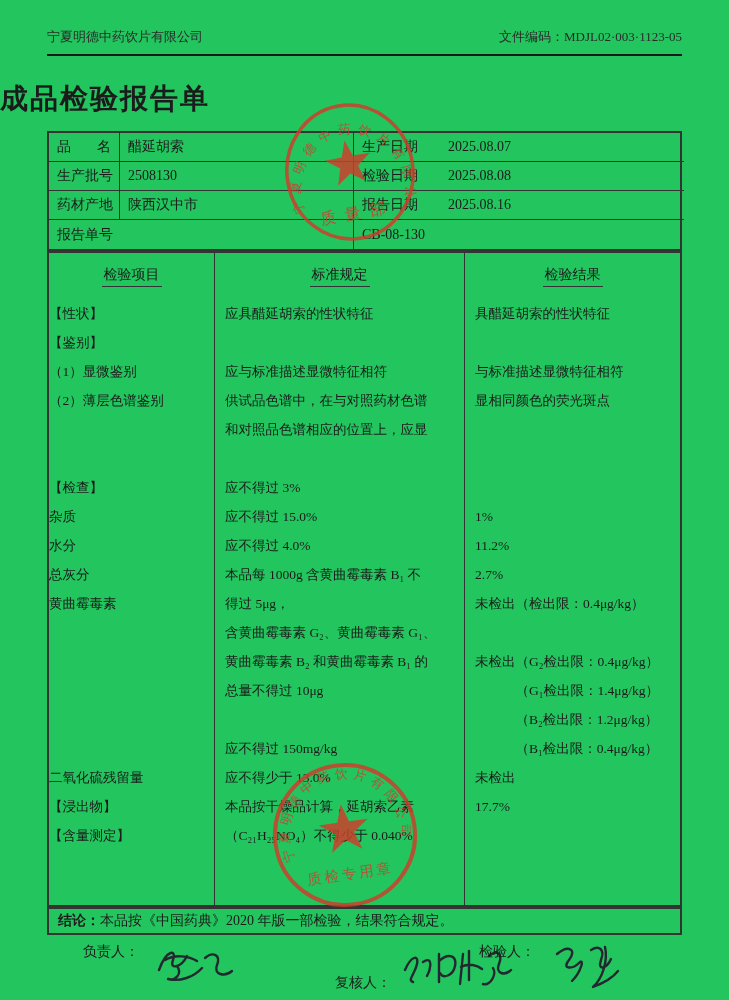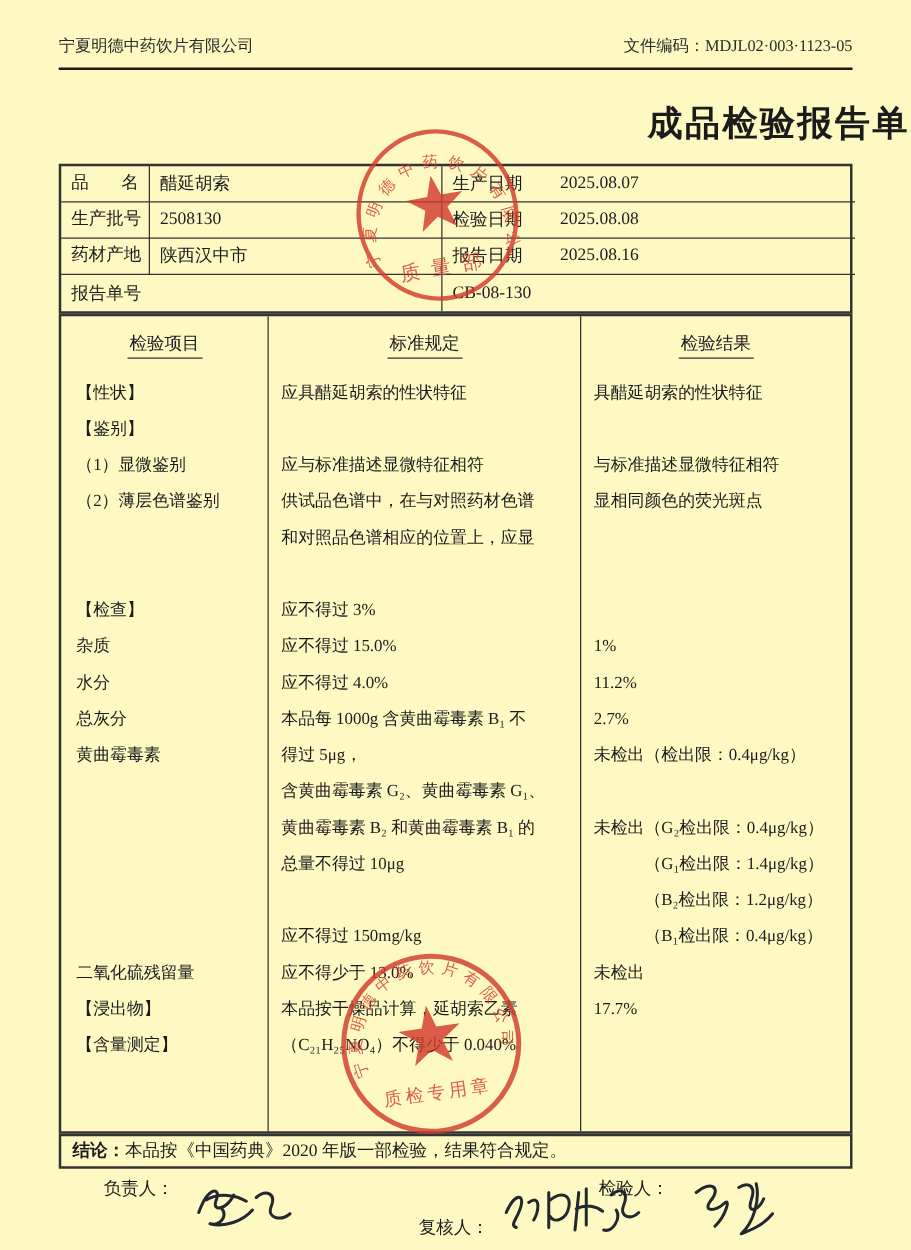--- a/index.html
+++ b/index.html
@@ -1,42 +1,42 @@
 <!DOCTYPE html>
 <html><head>
 <meta charset="utf-8">
 <style>
   html,body{margin:0;padding:0;background:#ffffff;}
   .page{
-    position:relative;width:729px;height:1000px;background:#fef9c3;overflow:hidden;
+    position:relative;width:729px;height:1000px;background:#22c55e;overflow:hidden;
     font-family:"Liberation Serif","DejaVu Serif",serif;color:#1b1b1b;
   }
   
   .hdr{position:absolute;left:47px;top:28px;width:635px;display:flex;justify-content:space-between;align-items:flex-end;font-size:13px;color:#2a2a2a;}
   .hdr-rule{position:absolute;left:47px;top:54px;width:635px;height:0;border-top:2.5px solid #1a1a1a;}
-  .title{position:absolute;left:0;top:80px;width:728px;text-align:right;font-size:28px;font-weight:bold;letter-spacing:2px;}
+  .title{position:absolute;left:0;top:80px;width:728px;text-align:left;font-size:28px;font-weight:bold;letter-spacing:2px;}
   
   .info{position:absolute;left:47px;top:131px;width:635px;height:120px;border:2px solid #333;box-sizing:border-box;
         display:grid;grid-template-columns:71px 234px 330px;grid-auto-rows:29px;font-size:14px;}
   .info .c{border-right:1.5px solid #333;border-bottom:1.5px solid #333;display:flex;align-items:center;padding:0 8px;box-sizing:border-box;white-space:pre;}
   .info .c.last{border-right:none;}
   .info .r4{border-bottom:none;}
   .info .j{text-align:justify;text-align-last:justify;display:block;line-height:28px;}
   .info .pair .lab2{margin-right:30px;}
   .info .span2{grid-column:1 / 3;}
   
   .maint{position:absolute;left:47px;top:251px;width:635px;height:656px;border:2px solid #333;box-sizing:border-box;display:flex;}
   .tcol{box-sizing:border-box;}
   .tcol.c1{width:165px;}
   .tcol.c2{width:251px;border-left:1.5px solid #333;border-right:1.5px solid #333;}
   .tcol.c3{flex:1;}
   .thead{height:46px;display:flex;align-items:center;justify-content:center;font-size:14px;}
   .thead span{border-bottom:1px solid #333;padding:0 2px 2px 2px;}
   .tline{height:29px;line-height:29px;font-size:13.5px;padding-left:10px;white-space:pre;overflow:visible;}
-  .c1 .tline{padding-left:12px;}
+  .c1 .tline{padding-left:0;}
   
   .concl{position:absolute;left:47px;top:907px;width:635px;height:28px;border:2px solid #333;box-sizing:border-box;display:flex;align-items:center;padding-left:9px;font-size:14px;white-space:pre;}
   .concl b{font-weight:bold;}
   
   .signs{position:absolute;left:47px;top:936px;width:635px;height:62px;font-size:14px;}
   .sg{position:absolute;top:6px;display:flex;align-items:flex-start;}
   .sg .slabel{line-height:20px;}
   .sg svg{margin-left:6px;margin-top:-4px;}
   .sg1{left:0;margin-left:36px;}
   .sg2{left:288px;align-items:flex-end;}

